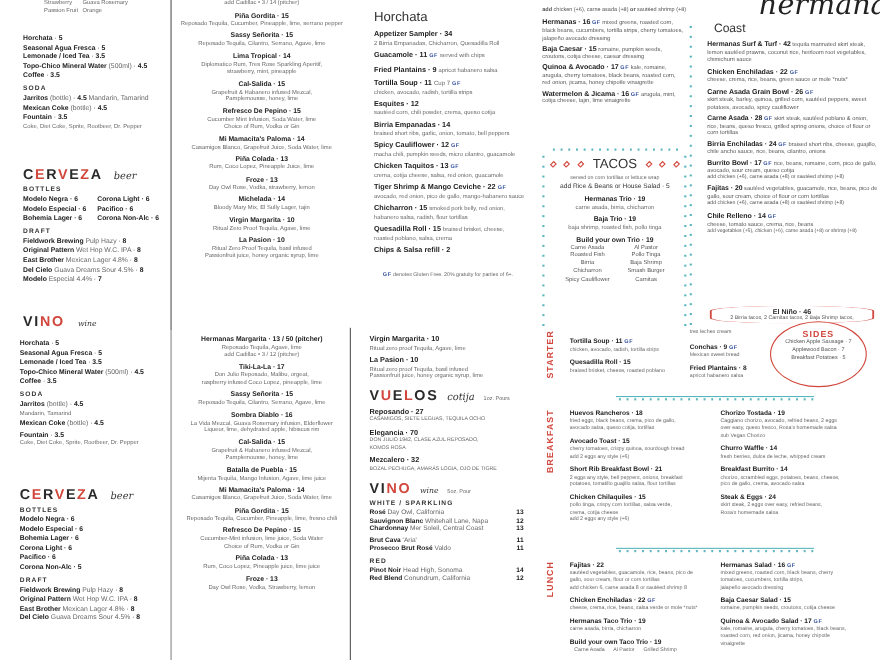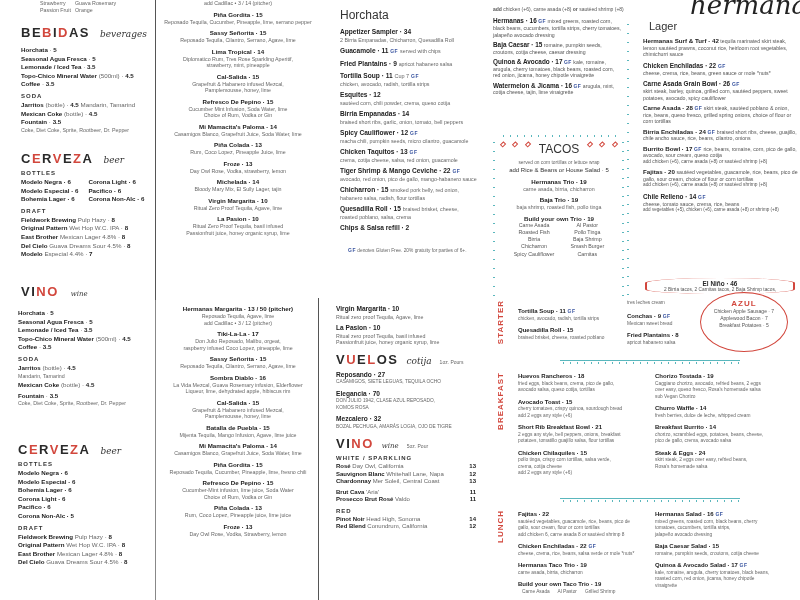--- a/index.html
+++ b/index.html
@@ -39,24 +39,20 @@
 <div class="vline" style="left:155px; top:0; height:300px;"></div>
 <div class="vline" style="left:155px; top:300px; height:300px; background:#888;"></div>
 <div class="vline" style="left:318px; top:298px; height:302px;"></div>
 
 <div class="abs" style="left:40px; top:0; font-size:5.3px; color:#666; line-height:6.5px;">
   <div><span style="display:inline-block;width:35px;">Strawberry</span><span>Guava Rosemary</span></div>
   <div><span style="display:inline-block;width:35px;">Passion Fruit</span><span>Orange</span></div>
 </div>
 
 <div class="abs" style="left:21px; top:25px; width:130px;">
-  <div style="display:flex; align-items:baseline; gap:10px;">
-    <span class="sec-title">BE<span class="r">B</span>I<span class="r">D</span>AS</span>
-    <span class="script">beverages</span>
-  </div>
   <div style="margin-top:6px;">
     <div class="item"><span class="b">Horchata</span> · <span class="b">5</span></div>
     <div class="item"><span class="b">Seasonal Agua Fresca</span> · <span class="b">5</span></div>
     <div class="item"><span class="b">Lemonade / Iced Tea</span> · <span class="b">3.5</span></div>
     <div class="item"><span class="b">Topo-Chico Mineral Water</span> <span class="lt">(500ml)</span> · <span class="b">4.5</span></div>
     <div class="item"><span class="b">Coffee</span> · <span class="b">3.5</span></div>
   </div>
   <div class="sub">SODA</div>
   <div class="item"><span class="b">Jarritos</span> <span class="lt">(bottle)</span> · <span class="b">4.5</span> <span class="lt">Mandarin, Tamarind</span></div>
   <div class="item"><span class="b">Mexican Coke</span> <span class="lt">(bottle)</span> · <span class="b">4.5</span></div>
@@ -364,21 +360,21 @@
   <div class="main-item">
       <div class="d"><span style="font-size:6.4px; color:#222; font-weight:bold;">Watermelon &amp; Jicama · 16</span> <span class="gf">GF</span> <span>arugula, mint, cotija cheese, tajin, lime vinaigrette</span></div>
     </div>
 </div>
 
 <div class="dotline" style="left:500px; top:135px; width:120px;"></div>
 <div class="dotcol" style="left:493px; top:138px; height:160px;"></div>
 <div class="dotcol" style="left:622px; top:138px; height:160px;"></div>
 
 <div class="abs" style="left:497px; top:142px; width:124px; text-align:center;">
-  <div style="display:flex; justify-content:center;">
+  <div style="display:flex; align-items:center; justify-content:center;">
     <span class="diamond"></span>
       <span class="diamond"></span>
       <span class="diamond"></span>
     <span style="font-size:12px; margin:0 5px; color:#333;">TACOS</span>
     <span class="diamond"></span>
       <span class="diamond"></span>
       <span class="diamond"></span>
   </div>
   <div class="desc" style="margin-top:4px; font-size:4.8px;">served on corn tortillas or lettuce wrap</div>
   <div style="font-size:6px; color:#333; margin-bottom:5px;">add Rice &amp; Beans or House Salad · 5</div>
@@ -405,21 +401,21 @@
         <div>Baja Shrimp</div>
         <div>Smash Burger</div>
         <div>Carnitas</div>
       </div>
   </div>
 </div>
 
 <div class="abs" style="left:690px; top:-10px; font-family:'DejaVu Serif', serif; font-style:italic; font-size:26px; color:#222;">hermanas</div>
 
 <div class="abs" style="left:643px; top:20px; width:155px;">
-  <div style="font-size:11px; color:#333; margin-left:6px; margin-bottom:6px;">Lager</div>
+  <div style="font-size:11px; color:#333; margin-left:6px; margin-bottom:6px;">Coast</div>
   <div class="main-item">
       <div class="d"><span style="font-size:6.2px; color:#222; font-weight:bold;">Hermanas Surf &amp; Turf · 42</span> <span>tequila marinated skirt steak, lemon sautéed prawns, coconut rice, heirloom root vegetables, chimichurri sauce</span></div>
     </div>
   <div class="main-item">
       <div class="n"><span>Chicken Enchiladas · 22</span> <span class="gf">GF</span></div>
       <div class="d">cheese, crema, rice, beans, green sauce or mole *nuts*</div>
     </div>
   <div class="main-item">
       <div class="n"><span>Carne Asada Grain Bowl · 26</span> <span class="gf">GF</span></div>
       <div class="d">skirt steak, barley, quinoa, grilled corn, sautéed peppers, sweet potatoes, avocado, spicy cauliflower</div>
@@ -471,21 +467,21 @@
       <div class="n" style="font-size:6px;"><span>Conchas · 9</span> <span class="gf">GF</span></div>
       <div class="d" style="font-size:4.8px;">Mexican sweet bread</div>
     </div>
   <div class="starter-item">
       <div class="n" style="font-size:6px;">Fried Plantains · 8</div>
       <div class="d" style="font-size:4.8px;">apricot habanero salsa</div>
     </div>
 </div>
 
 <div class="abs" style="left:700px; top:292px; width:88px; height:60px; border:1px solid #d2473d; border-radius:50%; text-align:center; padding-top:6px;">
-  <div style="color:#d2473d; font-weight:bold; font-size:8px; letter-spacing:1px;">AZUL</div>
+  <div style="color:#d2473d; font-weight:bold; font-size:8px; letter-spacing:1px;">SIDES</div>
   <div class="d" style="font-size:5px; color:#555; line-height:7px;">Chicken Apple Sausage · 7</div>
   <div class="d" style="font-size:5px; color:#555; line-height:7px;">Applewood Bacon · 7</div>
   <div class="d" style="font-size:5px; color:#555; line-height:7px;">Breakfast Potatoes · 5</div>
 </div>
 
 <div class="dotline" style="left:560px; top:362px; width:180px;"></div>
 <div class="tealline" style="left:560px; top:360px; width:180px;"></div>
 
 <div class="side-label" style="left:496px; top:372px;">BREAKFAST</div>
 <div class="abs" style="left:518px; top:372px; width:135px;">

